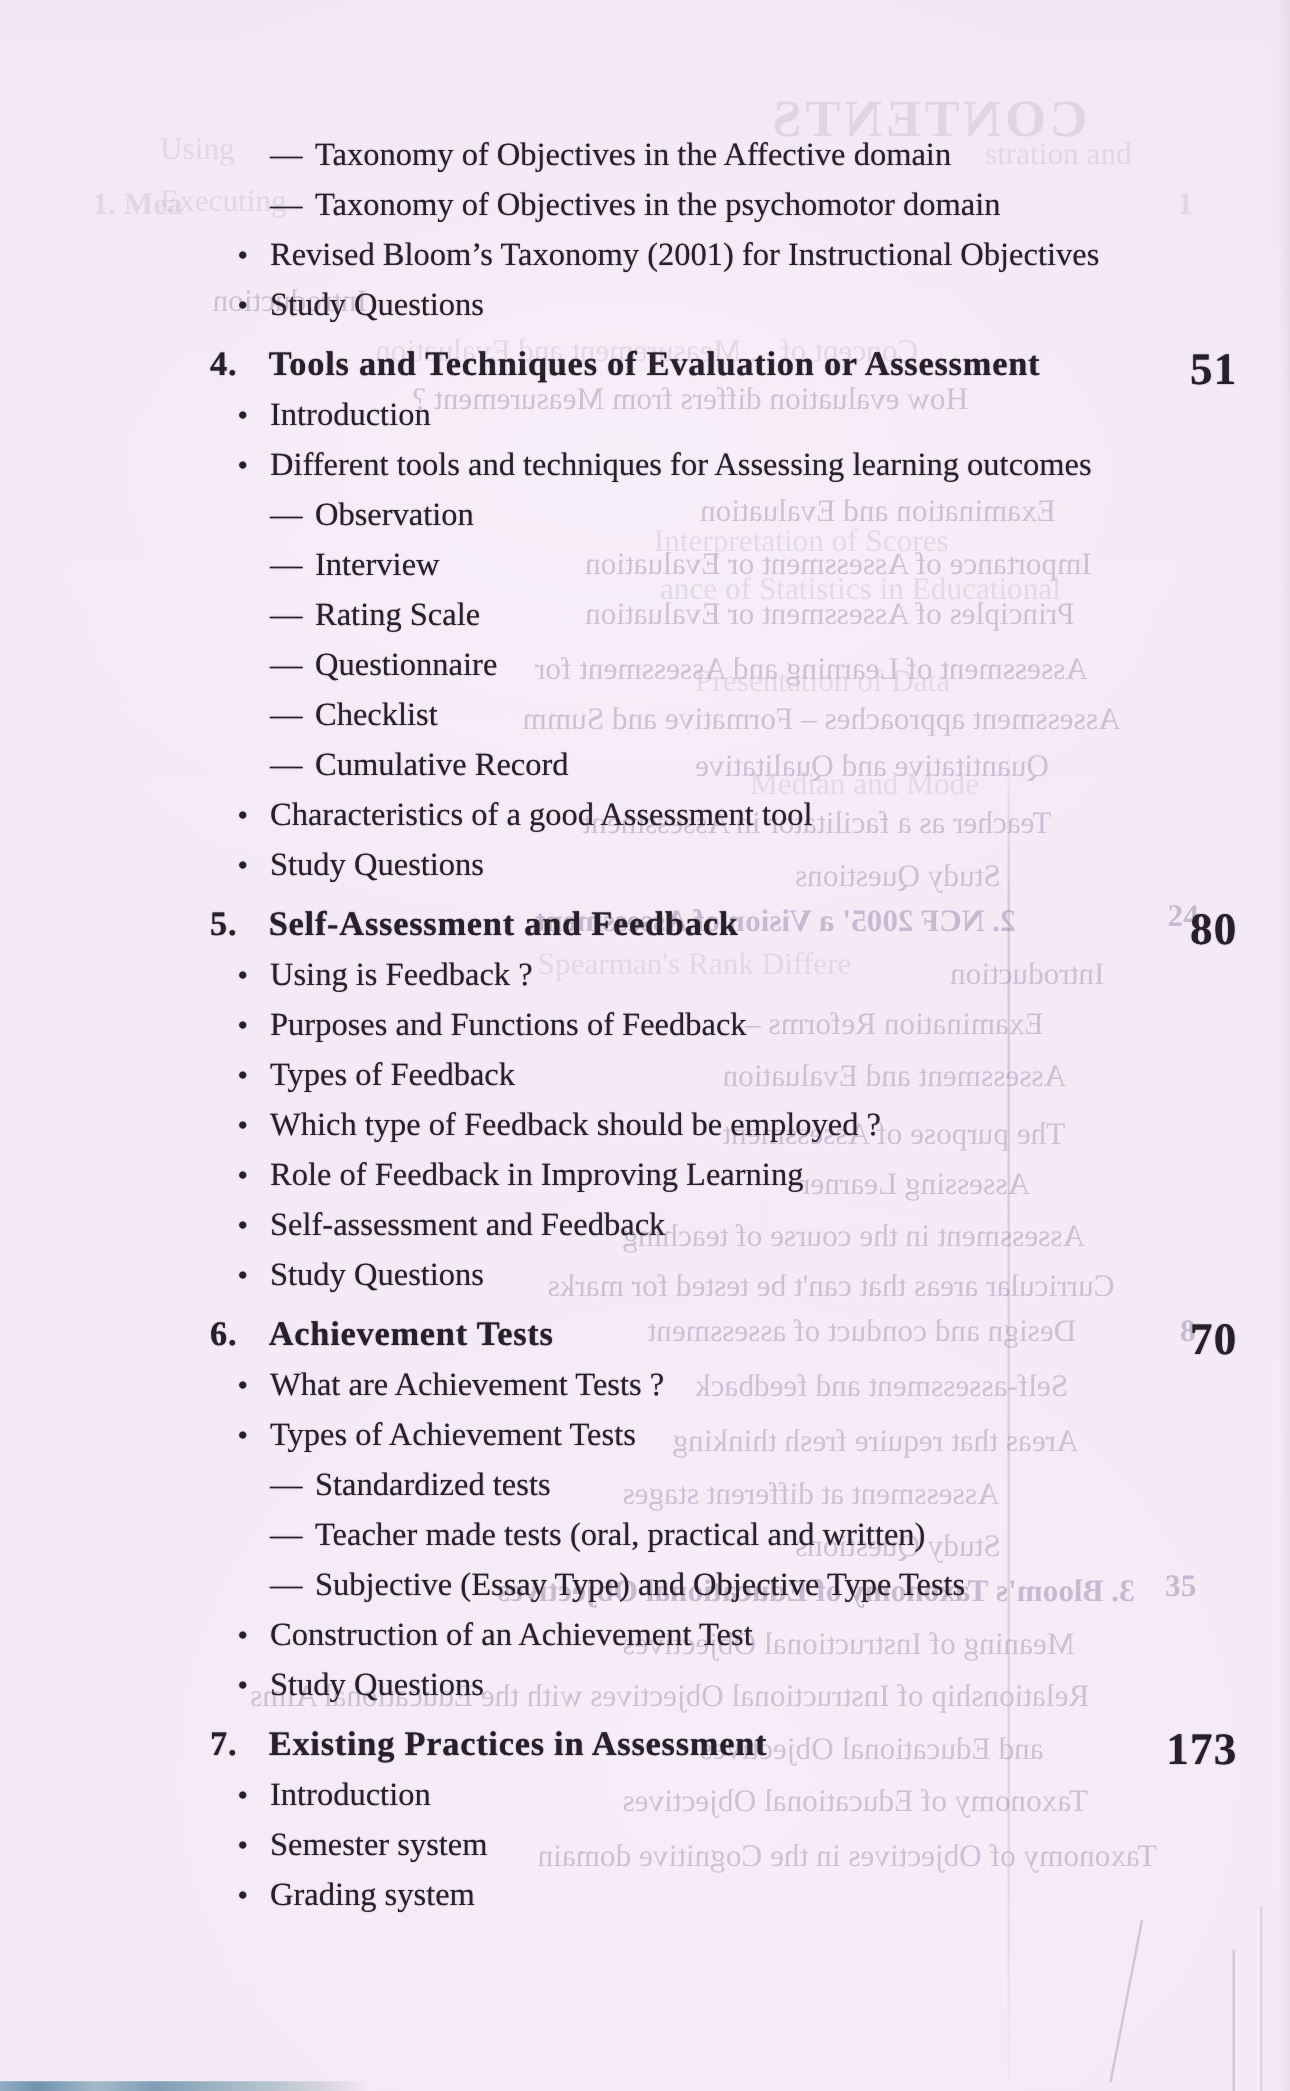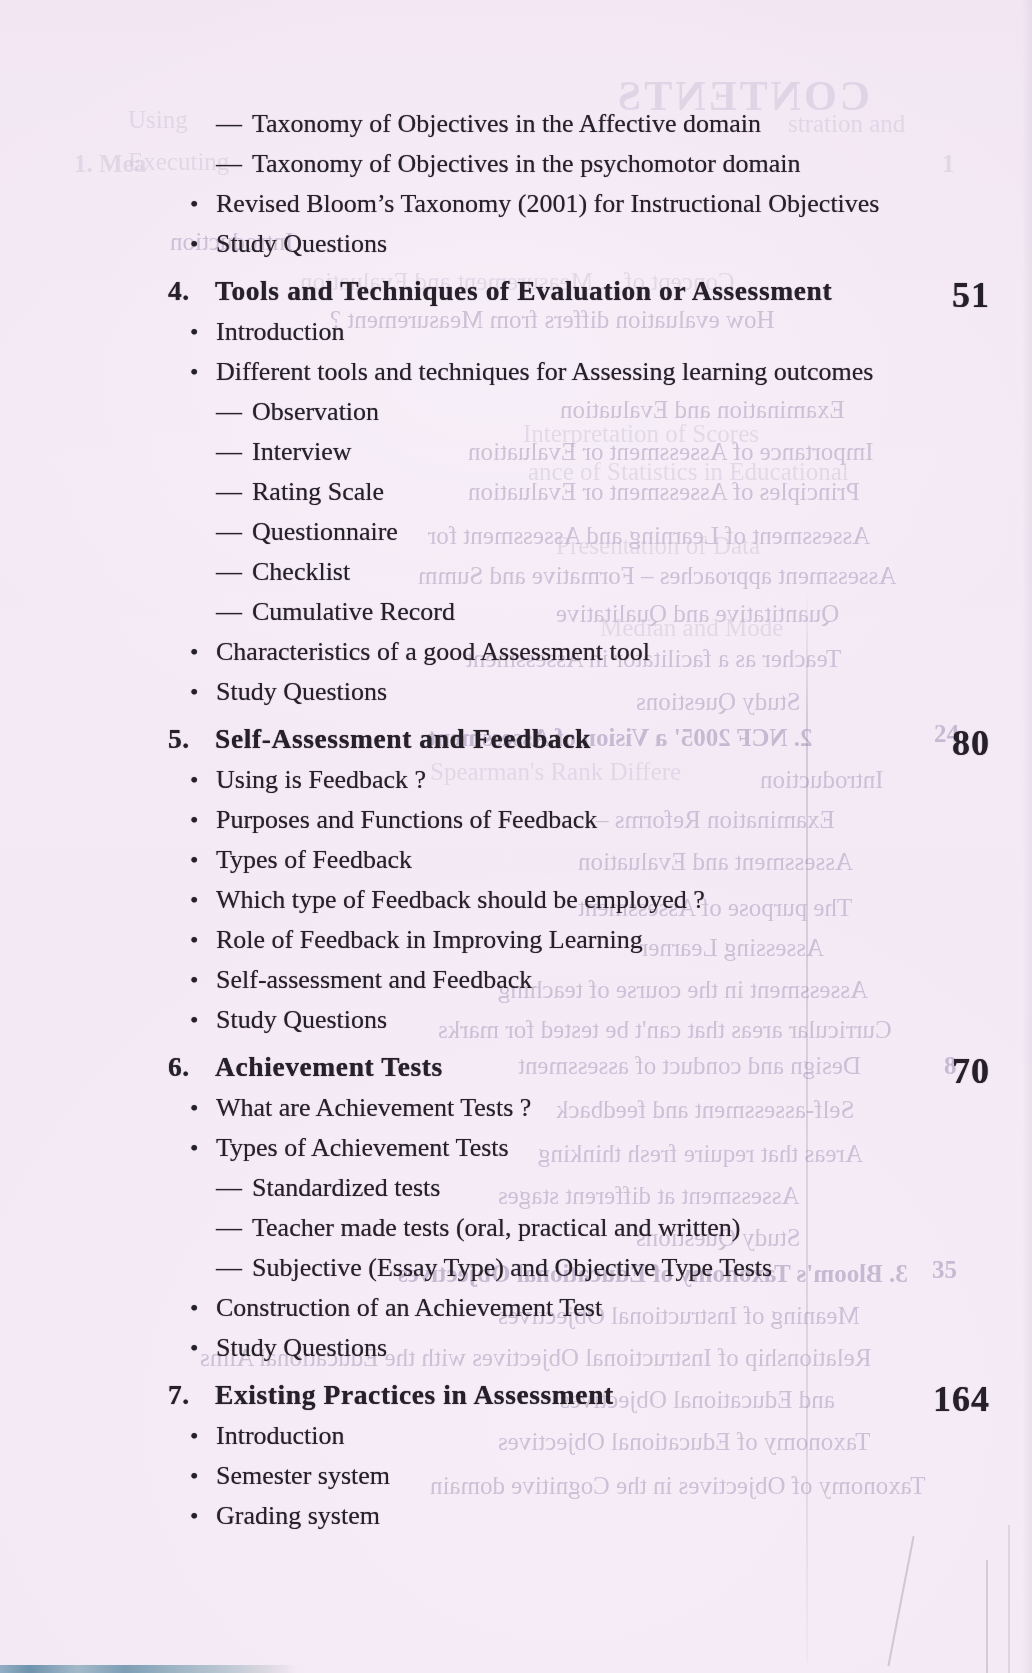--- a/index.html
+++ b/index.html
@@ -241,21 +241,21 @@
         <span class="marker">•</span>
         <span class="txt">Construction of an Achievement Test</span>
       </div>
       <div class="row bullet">
         <span class="marker">•</span>
         <span class="txt">Study Questions</span>
       </div>
       <div class="row chapter">
         <span class="num">7.</span>
         <span class="txt">Existing Practices in Assessment</span>
-        <span class="page-num">164</span>
+        <span class="page-num">173</span>
       </div>
       <div class="row bullet">
         <span class="marker">•</span>
         <span class="txt">Introduction</span>
       </div>
       <div class="row bullet">
         <span class="marker">•</span>
         <span class="txt">Semester system</span>
       </div>
       <div class="row bullet">

